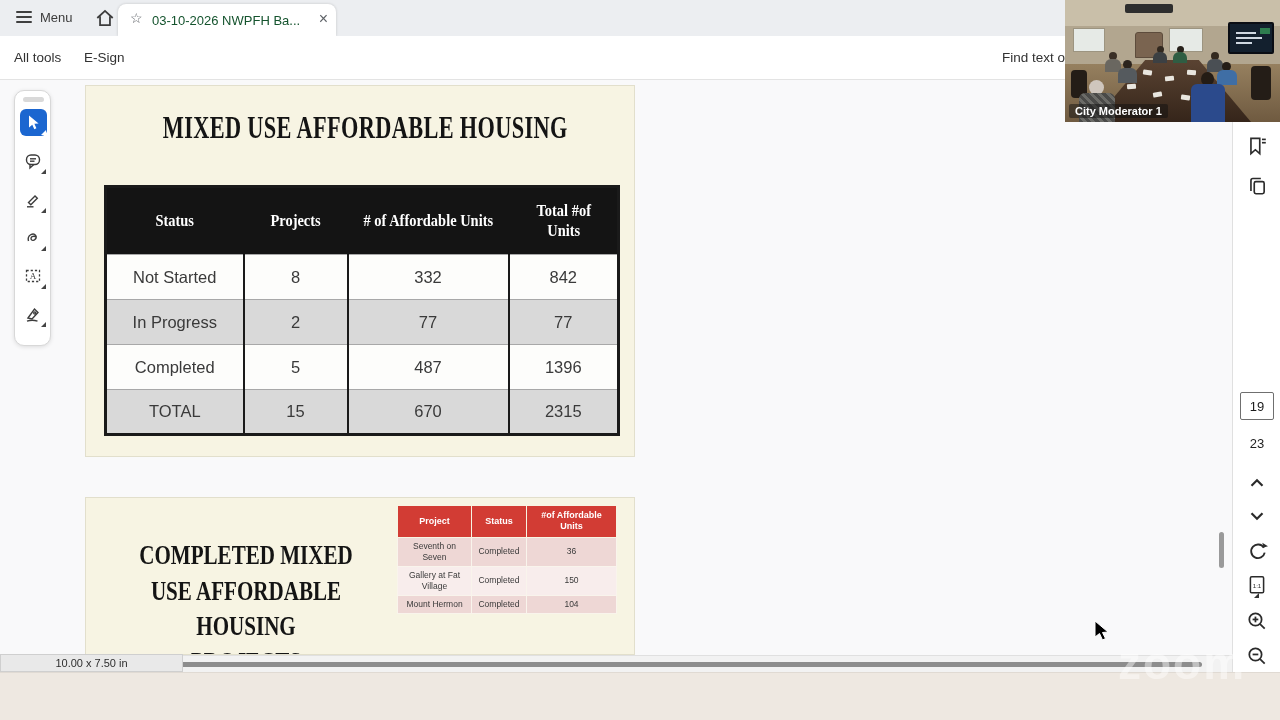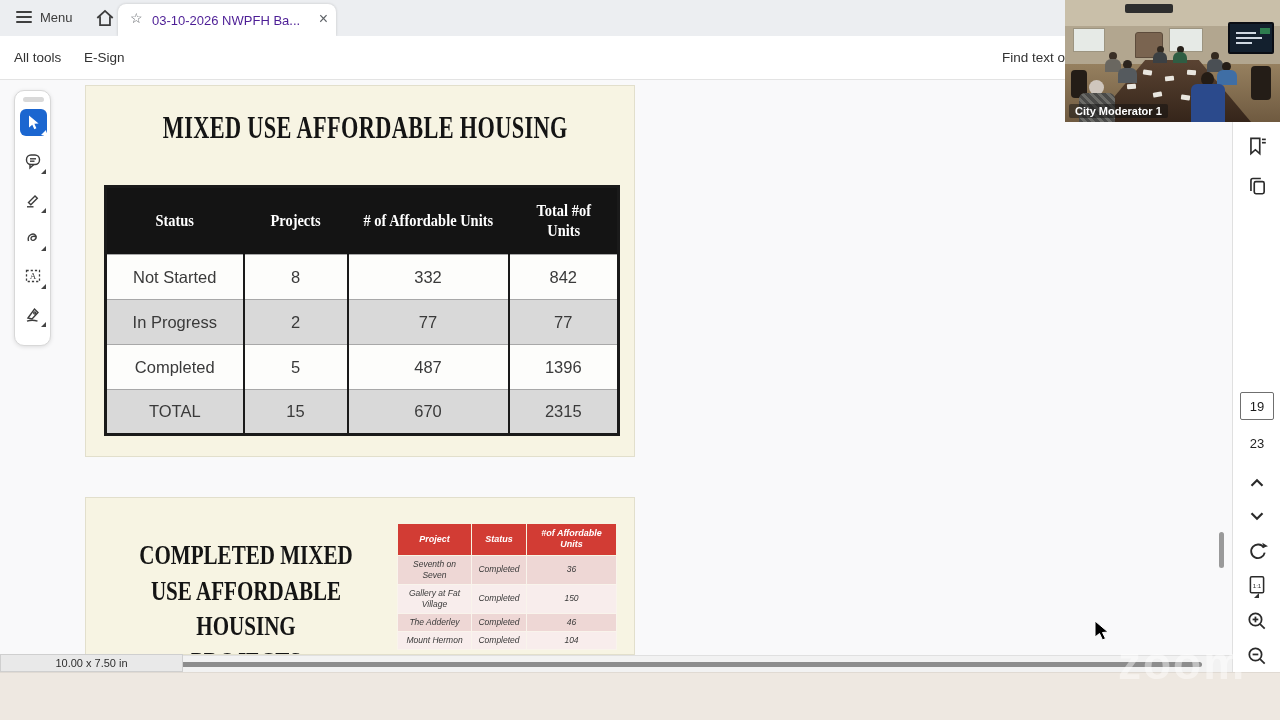--- a/index.html
+++ b/index.html
@@ -8,21 +8,21 @@
 
   
   .titlebar{position:absolute;left:0;top:0;width:1280px;height:36px;background:#eceef1;}
   .hamburger{position:absolute;left:16px;top:11px;width:16px;height:13px;cursor:pointer;}
   .hamburger span{display:block;height:2px;background:#3f3f3f;margin-bottom:3px;border-radius:1px;}
   .menu-label{position:absolute;left:40px;top:10px;font-size:13px;color:#3c3c3c;}
   .home-btn{position:absolute;left:94px;top:7px;width:22px;height:22px;}
   .tab{position:absolute;left:118px;top:4px;width:218px;height:32px;background:#fff;
     border-radius:8px 8px 0 0;box-shadow:0 0 3px rgba(0,0,0,.18);}
   .tab .star{position:absolute;left:12px;top:6px;font-size:14px;color:#5f6368;}
-  .tab .title{position:absolute;left:34px;top:9px;font-size:13px;color:#4c1d95;width:160px;
+  .tab .title{position:absolute;left:34px;top:9px;font-size:13px;color:#14532d;width:160px;
     white-space:nowrap;overflow:hidden;}
   .tab .close{position:absolute;right:8px;top:6px;font-size:16px;color:#5f6368;line-height:18px;}
 
   
   .toolbar{position:absolute;left:0;top:36px;width:1280px;height:44px;background:#fff;
     border-bottom:1px solid #e3e3e3;}
   .tb-label{position:absolute;top:14px;font-size:13.5px;color:#323232;cursor:pointer;}
 
   
   .workspace{position:absolute;left:0;top:80px;width:1232px;height:592px;background:#f9f9fa;}
@@ -55,21 +55,21 @@
   table{border-collapse:collapse;}
   .t1{position:absolute;left:18px;top:99px;width:513px;border:3px solid #1a1a1a;table-layout:fixed;}
   .t1 th{background:#141414;color:#fff;height:68px;font-size:17px;border-left:2px solid #141414;}
   .t1 th span{display:inline-block;transform:scaleX(.85);font-family:"Liberation Serif",serif;font-weight:700;}
   .t1 td{height:45px;text-align:center;font-size:16.5px;color:#3a3a3a;
     border-left:2px solid #1a1a1a;border-top:1px solid #a8a8a8;}
   .t1 tbody tr:nth-child(even){background:#d9d9d9;}
   .t1 tbody tr:nth-child(odd){background:#fdfdfb;}
 
   
-  .t2{position:absolute;left:311px;top:25px;width:219px;table-layout:fixed;font-style:italic;}
+  .t2{position:absolute;left:311px;top:7px;width:219px;table-layout:fixed;}
   .t2 th{background:#d23c34;color:#fff;font-size:9px;font-weight:700;padding:4px 2px;
     border:1.5px solid #f7f4e3;line-height:1.25;}
   .t2 td{font-size:8.5px;color:#3a3a3a;text-align:center;padding:3px 2px;
     border:1.5px solid #f9f4ec;line-height:1.3;}
   .t2 tbody tr:nth-child(odd){background:#eed7d5;}
   .t2 tbody tr:nth-child(even){background:#f8edec;}
 
   
   .hscroll{position:absolute;left:0;top:575px;width:1232px;height:17px;background:#f2f2f2;
     border-top:1px solid #e0e0e0;}
@@ -267,25 +267,20 @@
             <td>Seventh on Seven</td>
             <td>Completed</td>
             <td>36</td>
           </tr>
           <tr>
             <td>Gallery at Fat Village</td>
             <td>Completed</td>
             <td>150</td>
           </tr>
           <tr>
-            <td>The Adderley</td>
-            <td>Completed</td>
-            <td>46</td>
-          </tr>
-          <tr>
             <td>Mount Hermon</td>
             <td>Completed</td>
             <td>104</td>
           </tr>
         </tbody>
     </table>
   </div>
 
   <div class="hscroll">
       <div class="thumb"></div>

